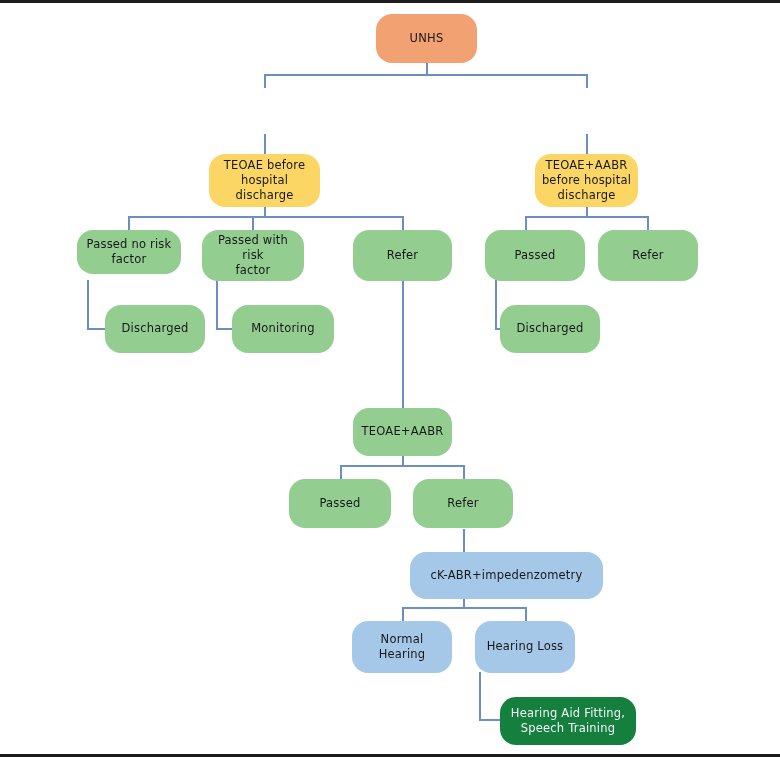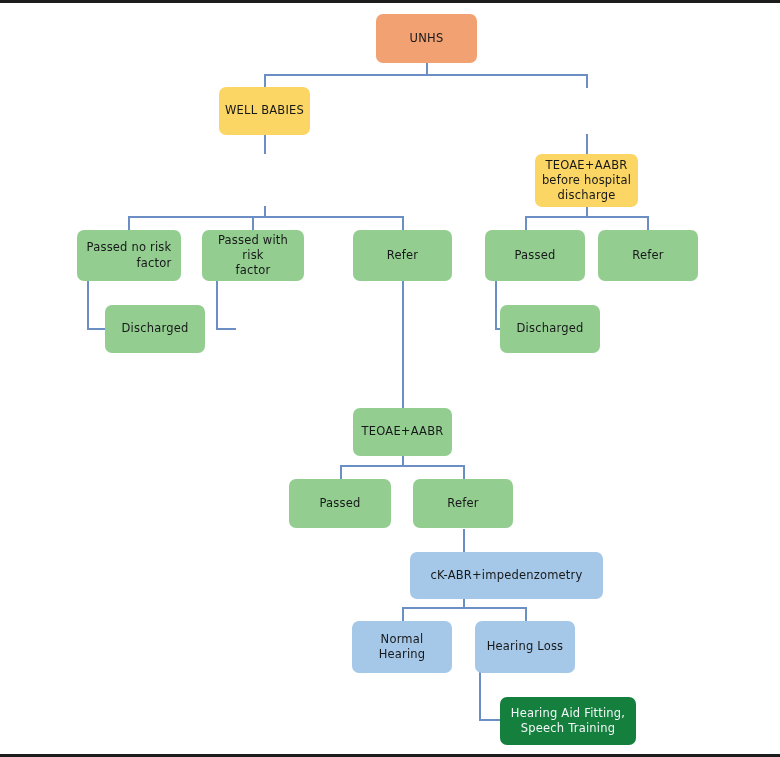--- a/index.html
+++ b/index.html
@@ -29,21 +29,21 @@
   }
   .frame-top    { top: 0; }
   .frame-bottom { bottom: 0; }
 
   .node {
     position: absolute;
     display: flex;
     align-items: center;
     justify-content: center;
     text-align: center;
-    border-radius: 7px;
+    border-radius: 16px;
     color: #17181a;
     font-size: 11.5px;
     line-height: 1.32;
     letter-spacing: .2px;
     padding: 2px 6px;
     white-space: pre-line;
     z-index: 3;
   }
 
   .n-orange { background: #f2a173; }
@@ -109,42 +109,44 @@
   <div class="edge edge-v" style="left:463px; top:597px; height:12px;"></div>
   <div class="edge edge-h" style="left:402px; top:607px; width:124px;"></div>
   <div class="edge edge-v" style="left:402px; top:607px; height:14px;"></div>
   <div class="edge edge-v" style="left:525px; top:607px; height:14px;"></div>
 
   <div class="edge edge-v" style="left:479px; top:672px; height:48px;"></div>
   <div class="edge edge-h" style="left:479px; top:719px; width:22px;"></div>
 
   <div class="node n-orange" style="left:376px; top:14px; width:101px; height:49px;">UNHS</div>
 
-  <div class="node n-yellow" style="left:219px; top:87px; width:91px; height:48px;">WELL BABIES</div>
 
 
+  <div class="node n-yellow" style="left:209px; top:154px; width:111px; height:53px;">TEOAE before
+hospital  discharge</div>
 
   <div class="node n-yellow" style="left:535px; top:154px; width:103px; height:53px;">TEOAE+AABR
 before hospital
 discharge</div>
 
-  <div class="node n-green" style="left:77px; top:230px; width:104px; height:51px;text-align:right;">Passed no risk
+  <div class="node n-green" style="left:77px; top:230px; width:104px; height:44px;">Passed no risk
 factor</div>
 
   <div class="node n-green" style="left:202px; top:230px; width:102px; height:51px;">Passed with  risk
 factor</div>
 
   <div class="node n-green" style="left:353px; top:230px; width:99px; height:51px;">Refer</div>
 
   <div class="node n-green" style="left:485px; top:230px; width:100px; height:51px;">Passed</div>
 
   <div class="node n-green" style="left:598px; top:230px; width:100px; height:51px;">Refer</div>
 
   <div class="node n-green" style="left:105px; top:305px; width:100px; height:48px;">Discharged</div>
 
+  <div class="node n-green" style="left:232px; top:305px; width:102px; height:48px;">Monitoring</div>
 
   <div class="node n-green" style="left:500px; top:305px; width:100px; height:48px;">Discharged</div>
 
   <div class="node n-green" style="left:353px; top:408px; width:99px; height:48px;">TEOAE+AABR</div>
 
   <div class="node n-green" style="left:289px; top:479px; width:102px; height:49px;">Passed</div>
 
   <div class="node n-green" style="left:413px; top:479px; width:100px; height:49px;">Refer</div>
 
   <div class="node n-blue" style="left:366px; top:552px; width:193px; height:47px;margin-left:44px;">cK-ABR+impedenzometry</div>

